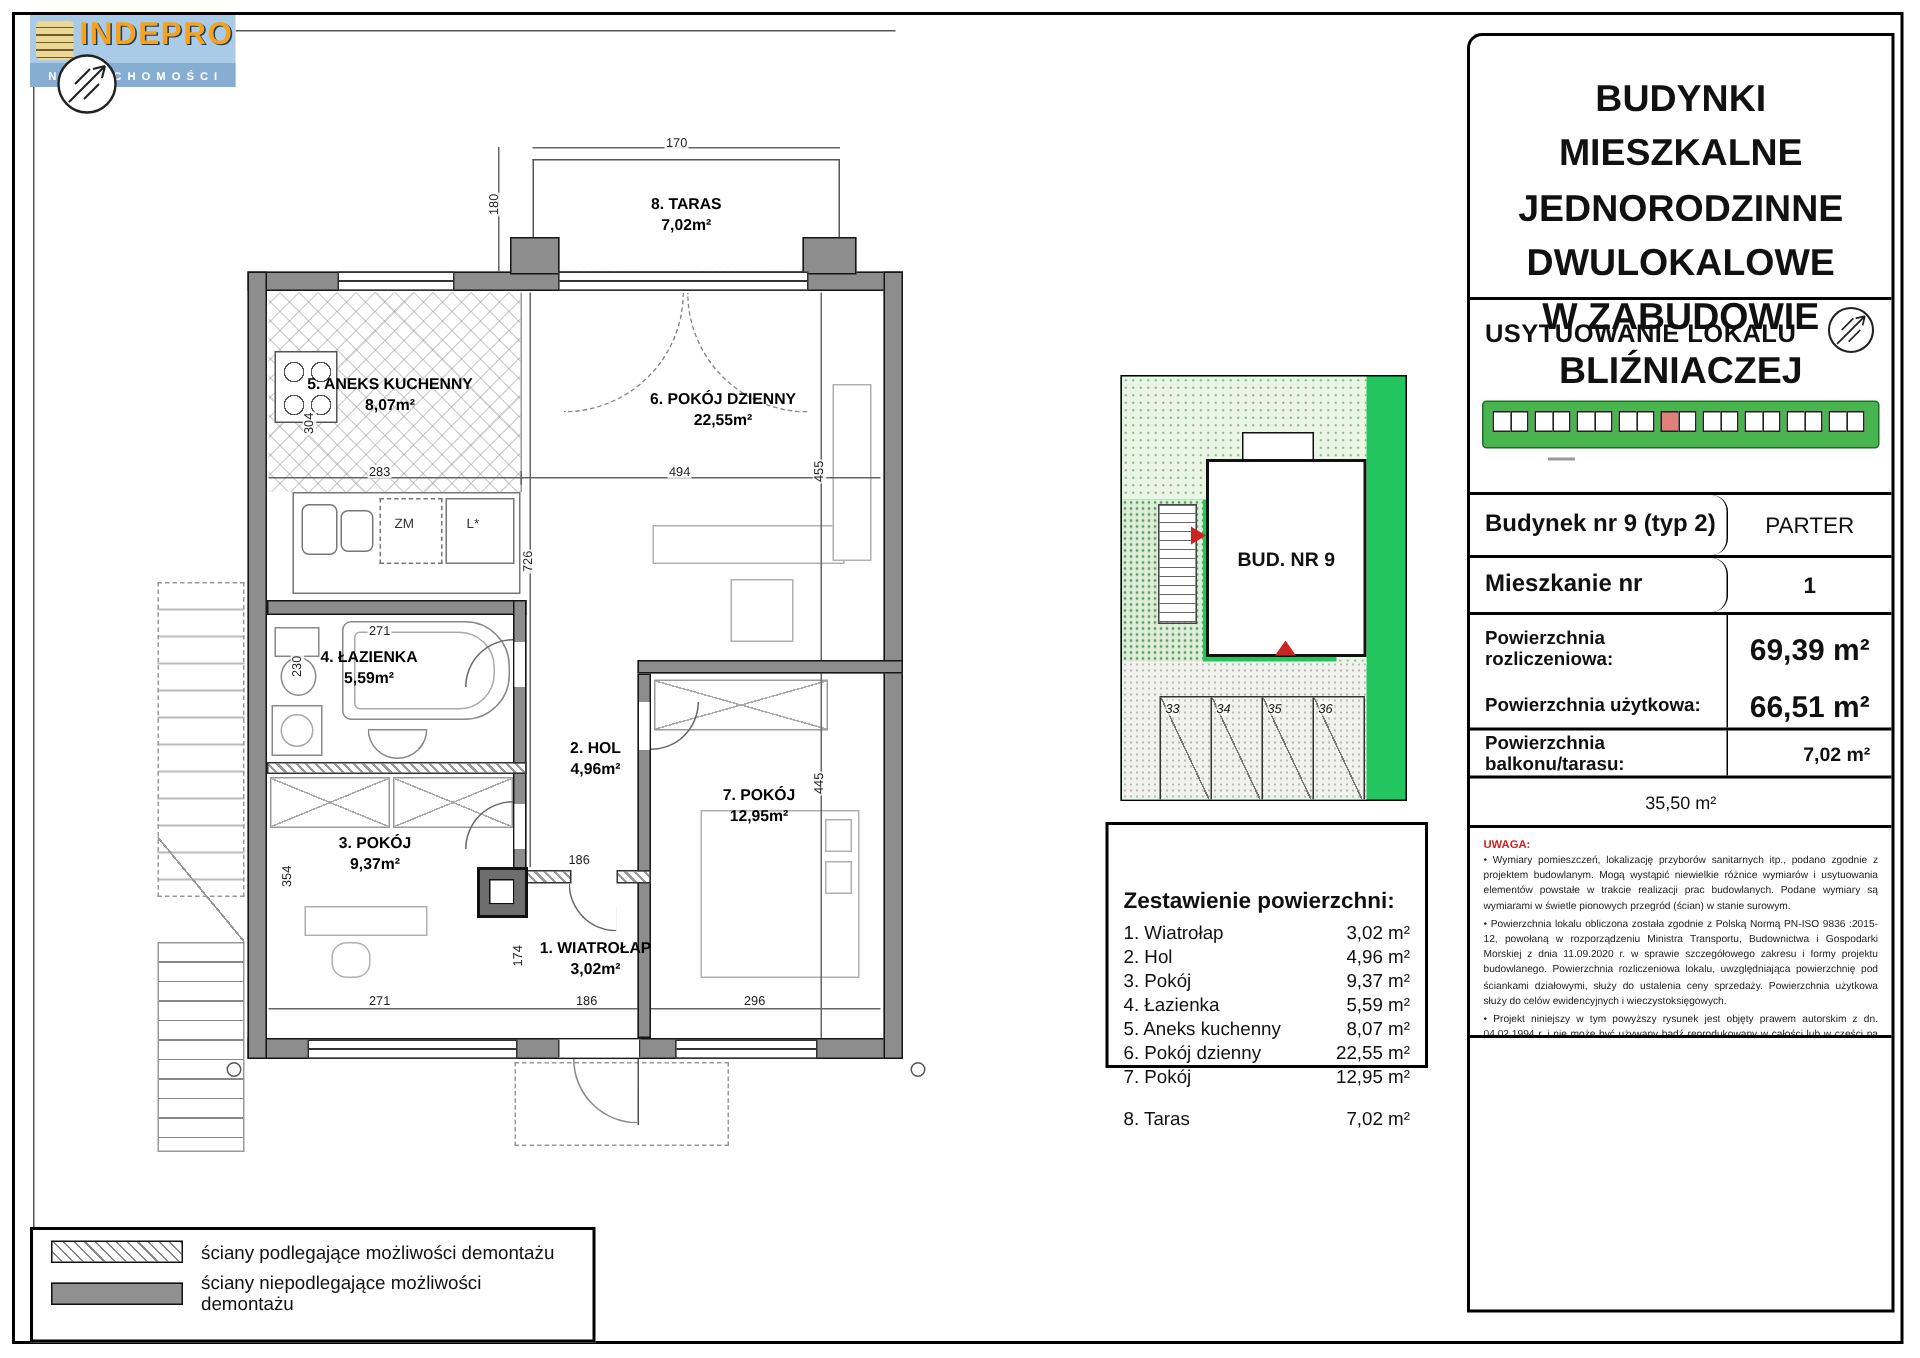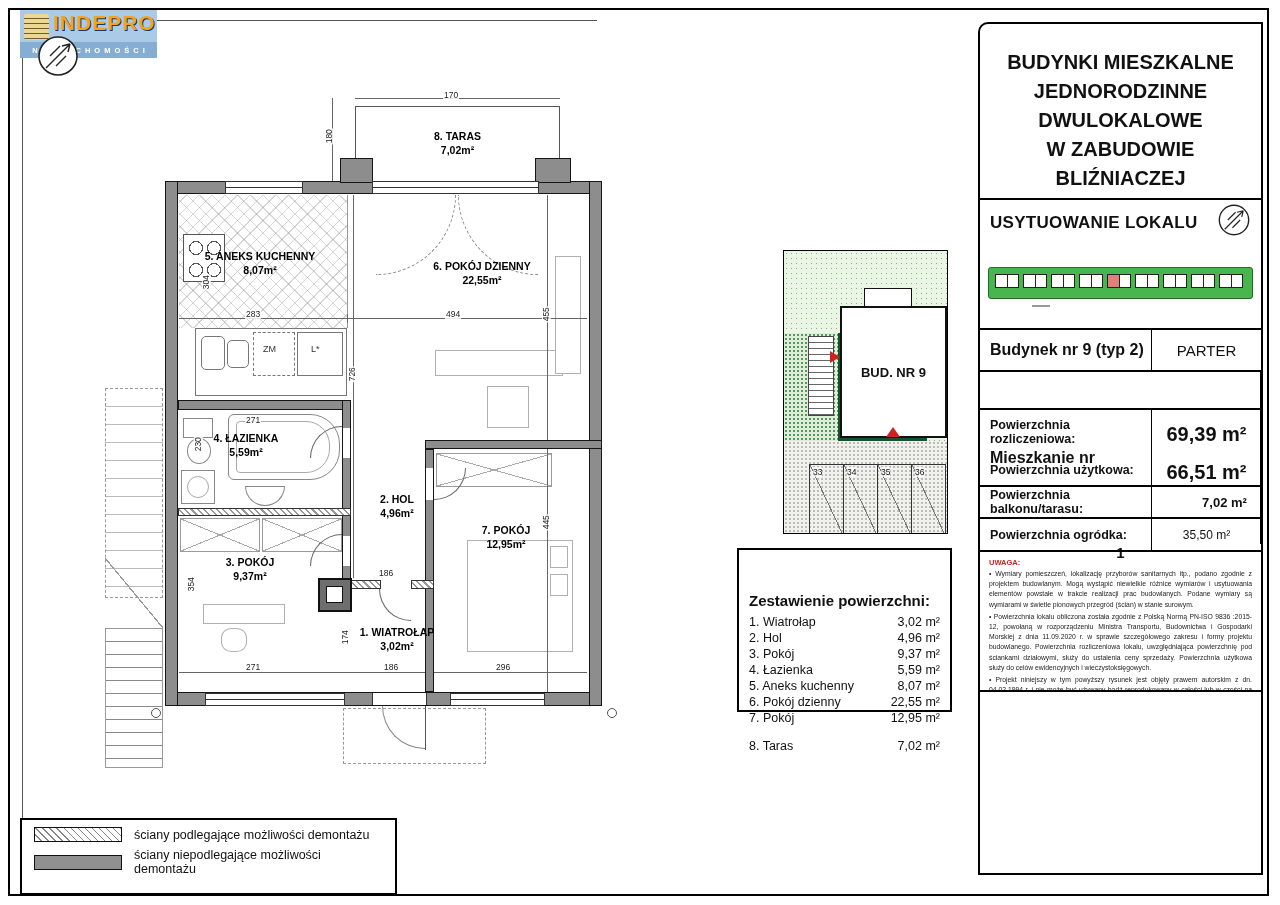--- a/index.html
+++ b/index.html
@@ -17,67 +17,67 @@
   .logo-name{position:absolute;left:33px;top:1px;font-size:21px;font-weight:800;color:#f6a21d;
      letter-spacing:1px;text-shadow:1px 1px 0 #163a66;}
   .logo-sub{position:absolute;left:2px;bottom:3px;width:100%;text-align:center;font-size:7.5px;
      font-weight:bold;color:#fff;letter-spacing:4px;white-space:nowrap;}
   
   .compass{position:absolute;z-index:4;}
   
   .panel{position:absolute;left:978px;top:22px;width:285px;height:853px;border:2px solid #000;
      border-top-left-radius:10px;background:#fff;box-sizing:border-box;display:flex;flex-direction:column;}
   .p-title{height:176px;box-sizing:border-box;border-bottom:2px solid #000;text-align:center;
-     padding-top:24px;font-weight:bold;font-size:20px;line-height:1.45;}
+     padding-top:24px;font-weight:bold;font-size:25px;line-height:1.45;}
   .p-loc{height:45px;display:flex;align-items:center;justify-content:space-between;padding:0 10px;
      font-weight:bold;font-size:17px;letter-spacing:.3px;}
   .p-strip{position:relative;height:85px;box-sizing:border-box;border-bottom:2px solid #000;}
   .strip-band{position:relative;height:30px;margin:22px 8px 0;background:#49b54f;
      border:1px solid #1d6e26;border-radius:3px;overflow:hidden;}
   .hpair{position:absolute;top:6px;width:23px;height:14px;display:flex;}
   .hh{flex:1;background:#fff;border:1px solid #222;margin-right:-1px;}
   .hh.hl{background:#e0807a;}
   .street-mark{width:18px;height:2px;background:#999;margin:6px 0 0 52px;}
   .p-row{display:flex;box-sizing:border-box;border-bottom:2px solid #000;}
   .p-lab{flex:0 0 172px;box-sizing:border-box;border-right:1.5px solid #000;display:flex;
      flex-direction:column;justify-content:center;padding-left:10px;}
   .p-val{flex:1;display:flex;flex-direction:column;justify-content:center;text-align:center;}
-  .lab-lg{font-weight:bold;font-size:16px;}
+  .lab-lg{font-weight:bold;font-size:16px;border-radius:11px;}
   .lab-sm{font-weight:bold;font-size:12.5px;}
   .val-lg{font-weight:bold;font-size:20px;margin-top:12px;}
   .val-md{font-weight:bold;font-size:13px;}
   .val-sm{font-size:12px;}
   .p-notes{box-sizing:border-box;border-bottom:2px solid #000;padding:6px 9px;height:140px;overflow:hidden;}
   .notes-title{color:#cc2222;font-weight:bold;font-size:7.5px;margin-bottom:2px;}
   .note{font-size:6.8px;line-height:1.5;text-align:justify;color:#222;margin-bottom:2px;}
   .note::before{content:"•  ";}
   
-  .map{position:absolute;left:783px;top:250px;width:165px;height:284px;border:1.5px solid #000;
-     background:#14532d;box-sizing:border-box;overflow:hidden;}
+  .map{position:absolute;left:747px;top:250px;width:191px;height:284px;border:1.5px solid #000;
+     background:#22c55e;box-sizing:border-box;overflow:hidden;}
   .grass{position:absolute;background-color:#eaf5e6;
      background-image:radial-gradient(#79b878 0.8px,transparent 1px);background-size:5px 5px;}
   .grassd{position:absolute;background-color:#dfeeda;
      background-image:radial-gradient(#579a58 0.9px,transparent 1.1px);background-size:4px 4px;}
   .paving{position:absolute;background-color:#f1f1ee;
      background-image:radial-gradient(#b9b9b4 0.7px,transparent 0.9px);background-size:4px 4px;}
   .map-bld{position:absolute;left:56px;top:55px;width:107px;height:132px;background:#fff;
      border:2px solid #111;box-sizing:border-box;display:flex;align-items:center;justify-content:center;
      font-weight:bold;font-size:13px;z-index:3;}
   .map-bump{position:absolute;left:80px;top:37px;width:48px;height:20px;background:#fff;
      border:1.5px solid #111;box-sizing:border-box;z-index:2;}
   .map-stairs{position:absolute;left:24px;top:85px;width:24px;height:78px;border:1px solid #444;
      background:repeating-linear-gradient(180deg,#fff 0 5px,#666 5px 6px);z-index:2;}
   .tri-right{position:absolute;width:0;height:0;border-top:6px solid transparent;
      border-bottom:6px solid transparent;border-left:10px solid #cc2222;z-index:4;}
   .tri-up{position:absolute;width:0;height:0;border-left:7px solid transparent;
      border-right:7px solid transparent;border-bottom:10px solid #cc2222;z-index:4;}
   .parking{position:absolute;left:25px;top:213px;width:137px;height:70px;display:flex;
      border-top:1px solid #333;z-index:2;}
   .stall{flex:1;position:relative;border-left:1px solid #333;
-     background:linear-gradient(to top right,transparent calc(50% - 0.5px),#777 calc(50% - 0.5px),#777 calc(50% + 0.5px),transparent calc(50% + 0.5px));}
+     background:linear-gradient(to top right,transparent calc(50% - 0.5px),#777 calc(50% - 0.5px),#777 calc(50% + 0.5px),transparent calc(50% + 0.5px));font-style:italic;}
   .stall:last-child{border-right:1px solid #333;}
   .stall-num{position:absolute;left:3px;top:2px;font-size:8.5px;color:#111;background:rgba(255,255,255,.7);}
   
   .atable{position:absolute;left:737px;top:548px;width:215px;height:164px;border:2px solid #000;
      box-sizing:border-box;padding:6px 10px;background:#fff;}
   .atitle{font-weight:bold;font-size:15px;margin-bottom:5px;margin-top:36px;}
   .arow{display:flex;justify-content:space-between;font-size:12.5px;line-height:16px;}
   .arow.last{margin-top:12px;}
   
   .legend{position:absolute;left:20px;top:818px;width:377px;height:77px;border:2px solid #000;
@@ -402,40 +402,39 @@
           <div class="hh"></div>
           <div class="hh"></div>
         </div>
       </div>
     <div class="street-mark"></div>
   </div>
   <div class="p-row" style="height:42px;">
     <div class="p-lab lab-lg">Budynek nr 9 (typ 2)</div>
     <div class="p-val val-sm" style="font-size:15px;">PARTER</div>
   </div>
-  <div class="p-row" style="height:38px;flex-direction:column;">
+  <div class="p-row" style="height:38px;">
     <div class="p-lab lab-lg">Mieszkanie nr</div>
     <div class="p-val val-md" style="font-size:15px;">1</div>
   </div>
   <div class="p-row" style="height:77px;">
     <div class="p-lab" style="justify-content:space-around;">
       <div class="lab-sm">Powierzchnia rozliczeniowa:</div>
       <div class="lab-sm">Powierzchnia użytkowa:</div>
     </div>
     <div class="p-val" style="justify-content:space-around;">
       <div class="val-lg">69,39 m²</div>
       <div class="val-lg">66,51 m²</div>
     </div>
   </div>
   <div class="p-row" style="height:32px;gap:36px;">
     <div class="p-lab lab-sm">Powierzchnia balkonu/tarasu:</div>
     <div class="p-val val-md">7,02 m²</div>
   </div>
   <div class="p-row" style="height:33px;">
-    <div class="p-lab lab-sm">Powierzchnia ogródka:</div>
     <div class="p-val val-sm">35,50 m²</div>
   </div>
   <div class="p-notes">
     <div class="notes-title">UWAGA:</div>
     <div id="notes-list">
         <div class="note">Wymiary pomieszczeń, lokalizację przyborów sanitarnych itp., podano zgodnie z projektem budowlanym. Mogą wystąpić niewielkie różnice wymiarów i usytuowania elementów powstałe w trakcie realizacji prac budowlanych. Podane wymiary są wymiarami w świetle pionowych przegród (ścian) w stanie surowym.</div>
         <div class="note">Powierzchnia lokalu obliczona została zgodnie z Polską Normą PN-ISO 9836 :2015-12, powołaną w rozporządzeniu Ministra Transportu, Budownictwa i Gospodarki Morskiej z dnia 11.09.2020 r. w sprawie szczegółowego zakresu i formy projektu budowlanego. Powierzchnia rozliczeniowa lokalu, uwzględniająca powierzchnię pod ściankami działowymi, służy do ustalenia ceny sprzedaży. Powierzchnia użytkowa służy do celów ewidencyjnych i wieczystoksięgowych.</div>
         <div class="note">Projekt niniejszy w tym powyższy rysunek jest objęty prawem autorskim z dn. 04.02.1994 r. i nie może być używany bądź reprodukowany w całości lub w części na potrzeby innej inwestycji bez pisemnej zgody właściciela.</div>
       </div>
   </div>

